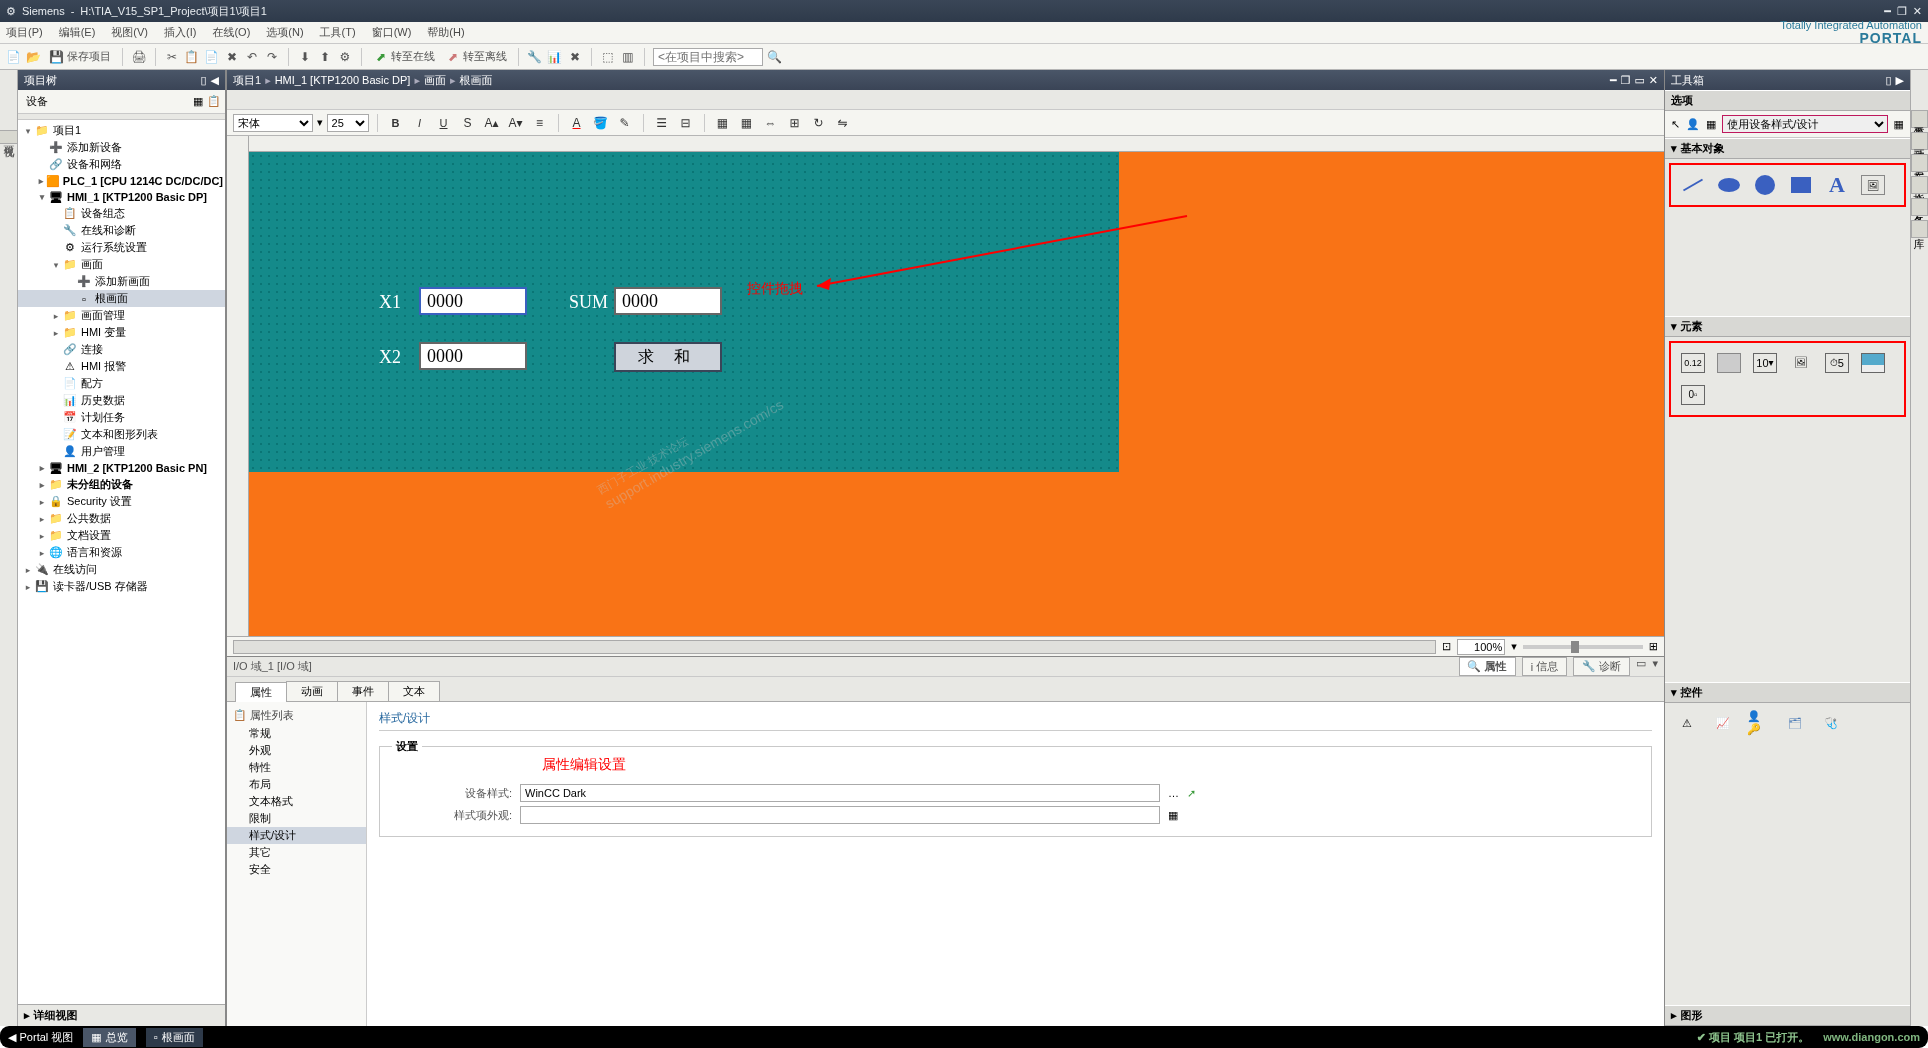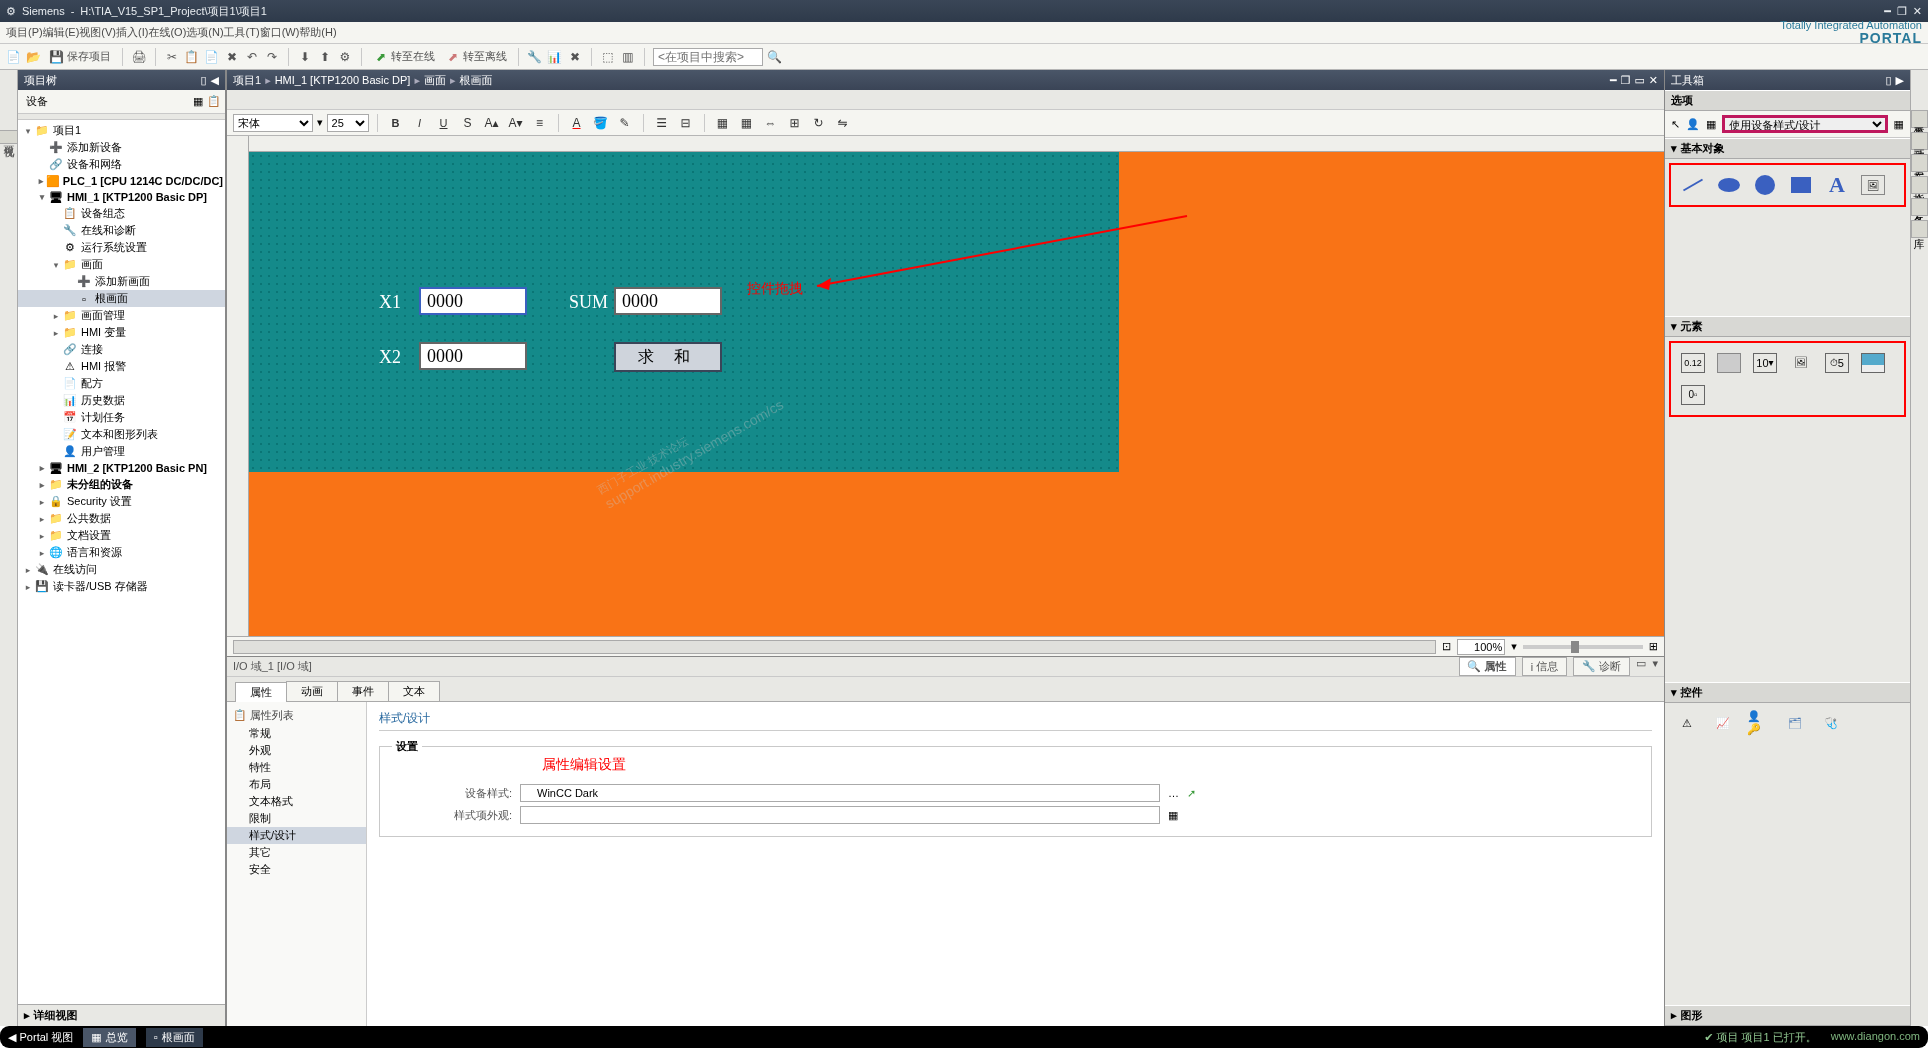--- a/index.html
+++ b/index.html
@@ -4,21 +4,21 @@
 <style>
 * { box-sizing: border-box; margin: 0; padding: 0; font-family: "Microsoft YaHei", Arial, sans-serif; font-size: 11px; }
 body { background: #fff; overflow: hidden; width: 1928px; height: 1048px; }
 
 .titlebar { background: linear-gradient(#3a4657,#2e3a4a); color: #e8ecf0; height: 22px; display: flex; align-items: center; padding: 0 6px; justify-content: space-between; }
 .titlebar .left { display: flex; align-items: center; gap: 6px; }
 .titlebar .right { display: flex; gap: 6px; font-size: 14px; }
 .titlebar .right span { cursor: pointer; }
 
 .menubar { background: #f5f5f1; height: 22px; display: flex; align-items: center; padding: 0 6px; border-bottom: 1px solid #c9c9c9; justify-content: space-between; }
-.menubar .menus { display: flex; }
+.menubar .menus { display: flex; gap: 16px; }
 .menubar .menus span { color: #4a4a4a; }
 .menubar .brand { text-align: right; color: #2a7a9a; font-size: 12px; line-height: 1.1; }
 .menubar .brand b { font-size: 14px; letter-spacing: 1px; }
 
 .toolbar { background: #f5f5f1; height: 26px; display: flex; align-items: center; padding: 0 6px; border-bottom: 1px solid #b5b5b5; gap: 4px; color: #555; }
 .toolbar .sep { width: 1px; height: 18px; background: #c9c9c9; margin: 0 4px; }
 .toolbar .ico { width: 16px; height: 16px; display: inline-flex; align-items: center; justify-content: center; font-size: 12px; }
 .toolbar .btn { display: flex; align-items: center; gap: 2px; padding: 1px 3px; }
 .toolbar input { border: 1px solid #aaa; height: 18px; width: 110px; font-size: 12px; padding: 0 4px; background: #fff; }
 
@@ -86,44 +86,44 @@
 .prop-nav { width: 140px; border-right: 1px solid #ccc; background: #f9f9f7; padding: 4px 0; }
 .prop-nav .hdr { padding: 2px 6px; color: #444; display: flex; align-items: center; gap: 3px; }
 .prop-nav .item { padding: 1px 6px 1px 22px; }
 .prop-nav .item.sel { background: #cfd6e0; }
 .prop-form { flex: 1; padding: 8px 12px; }
 .prop-form .section-title { color: #2a6aa0; font-size: 12px; border-bottom: 1px solid #ccc; padding-bottom: 3px; margin-bottom: 8px; }
 .prop-form fieldset { border: 1px solid #c9c9c9; padding: 8px 12px; }
 .prop-form legend { padding: 0 4px; font-weight: bold; }
 .prop-form .row { display: flex; align-items: center; margin: 4px 0; gap: 8px; }
 .prop-form .row label { width: 120px; text-align: right; color: #555; }
-.prop-form .row input[type=text] { flex: 1; border: 1px solid #aaa; height: 18px; background: #fff; padding: 0 16px; max-width: 640px; }
+.prop-form .row input[type=text] { flex: 1; border: 1px solid #aaa; height: 18px; background: #fff; padding: 0 4px; max-width: 640px; }
 .prop-form .row .dis { background: #e8e8e4; color: #999; }
 
 .toolbox { width: 246px; background: #e8e8e4; border-left: 1px solid #888; display: flex; flex-direction: column; }
 .tbx-section-hdr { background: #d8d8d4; border-top: 1px solid #fff; border-bottom: 1px solid #aaa; padding: 2px 6px; font-weight: bold; display: flex; align-items: center; gap: 4px; }
 .tbx-options { padding: 4px 6px; display: flex; align-items: center; gap: 6px; border-bottom: 1px solid #c9c9c9; background: #f5f5f1; }
-.tbx-options select { flex: 1; border: 3px solid #be185d; height: 18px; }
+.tbx-options select { flex: 1; border: 1px solid #be185d; height: 18px; }
 .tbx-palette { padding: 10px; display: flex; gap: 12px; flex-wrap: wrap; align-items: center; }
 .tbx-palette.boxed { border: 2px solid #ff0000; margin: 4px; }
 .shape { width: 24px; height: 20px; display: inline-flex; align-items: center; justify-content: center; }
 .shape.line::before { content: ""; width: 22px; height: 2px; background: #3a60c0; transform: rotate(-30deg); }
 .shape.ellipse::before { content: ""; width: 22px; height: 14px; background: #3a60c0; border-radius: 50%; }
 .shape.circle::before { content: ""; width: 20px; height: 20px; background: #3a60c0; border-radius: 50%; }
 .shape.rect::before { content: ""; width: 20px; height: 16px; background: #3a60c0; }
 .shape.text { font-family: "Times New Roman"; font-size: 22px; color: #3a60c0; font-weight: bold; }
 .shape.img { border: 1px solid #888; font-size: 10px; }
 
 .vert-tabs { width: 18px; background: #e8e8e4; border-left: 1px solid #aaa; display: flex; flex-direction: column; padding-top: 40px; gap: 4px; }
 .vert-tabs .vt { writing-mode: vertical-rl; background: #d8d8d0; border: 1px solid #aaa; padding: 8px 1px; font-size: 11px; }
 
 .statusbar { height: 22px; background: #000; color: #fff; display: flex; align-items: center; justify-content: space-between; padding: 0 8px; border-radius: 9px; }
 .statusbar .left { display: flex; align-items: center; gap: 10px; }
 .statusbar .tabbtn { background: #4a5668; padding: 2px 8px; display: flex; align-items: center; gap: 4px; }
-.statusbar .right { display: flex; align-items: flex-start; gap: 14px; color: #8fc58f; }
+.statusbar .right { display: flex; align-items: center; gap: 14px; color: #8fc58f; font-weight: bold; }
 .statusbar .url { color: #7fb57f; }
 </style>
 </head>
 <body>
 
 <div class="titlebar">
   <div class="left">
     <span>⚙</span>
     <span>Siemens</span>
     <span>-</span>

